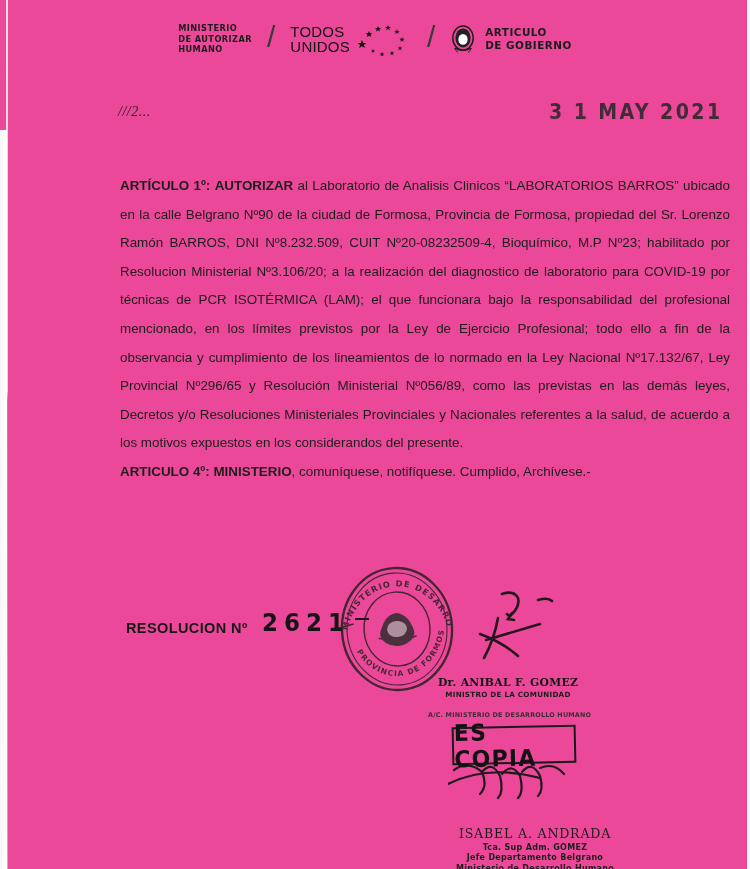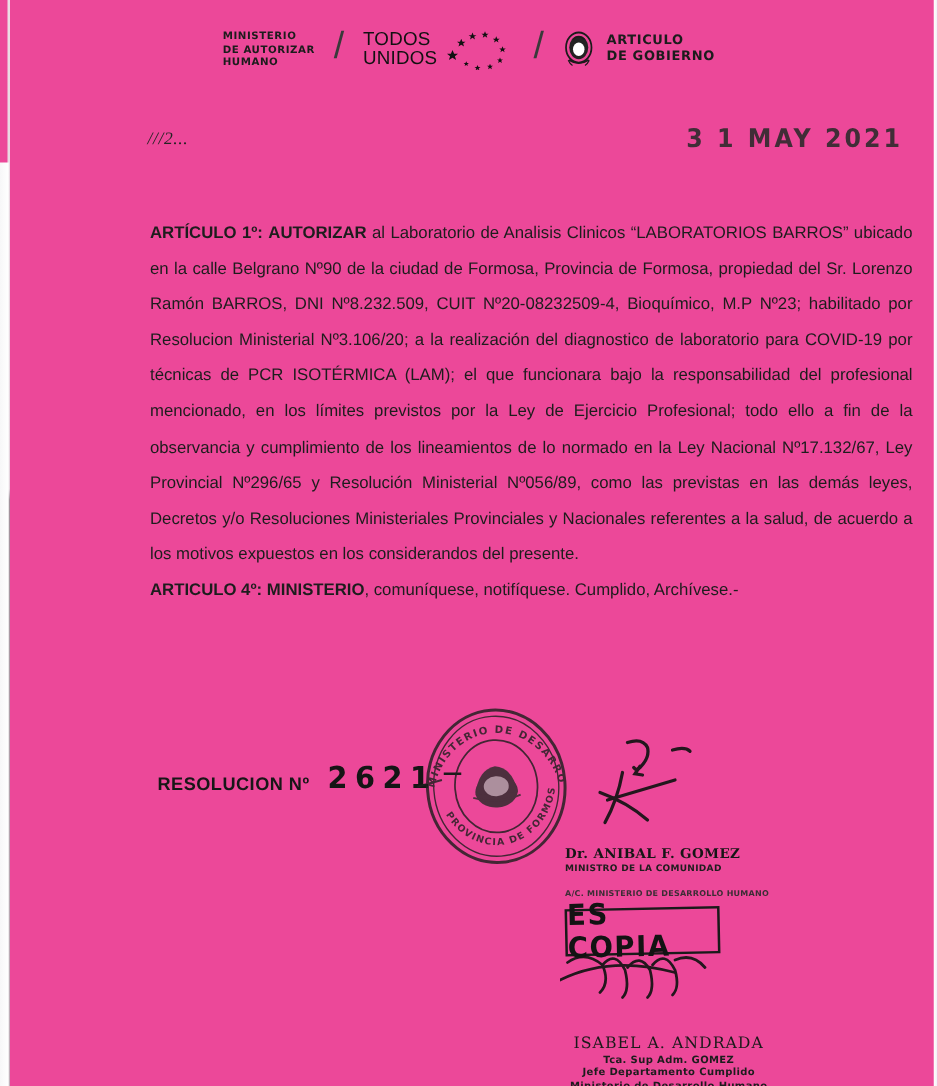--- a/index.html
+++ b/index.html
@@ -197,23 +197,23 @@
     left: 468px;
     top: 588px;
     width: 110px;
     height: 86px;
     opacity: .92;
   }
 
   
   .minister {
     position: absolute;
-    left: 452px;
+    left: 428px;
     top: 676px;
-    text-align: left;
+    text-align: center;
     width: 160px;
   }
   .minister .name {
     font-family: "DejaVu Serif", serif;
     font-weight: 700;
     font-size: 10.8px;
     letter-spacing: .3px;
     color: #161616;
     white-space: nowrap;
   }
@@ -431,17 +431,17 @@
         <path d="M74 14 q10 -12 18 4 q4 14 -2 20"></path>
         <path d="M92 10 q14 -6 24 6"></path>
         <path d="M0 26 q40 -20 92 -6"></path>
       </g>
     </svg>
   </div>
 
   <div class="clerk">
     <div class="name">ISABEL A. ANDRADA</div>
     <div class="l">Tca. Sup  Adm. GOMEZ</div>
-    <div class="l">Jefe Departamento Cumplido</div>
+    <div class="l">Jefe Departamento Belgrano</div>
     <div class="l">Ministerio de Desarrollo Humano</div>
   </div>
 
 </div>
 
 </body></html>

